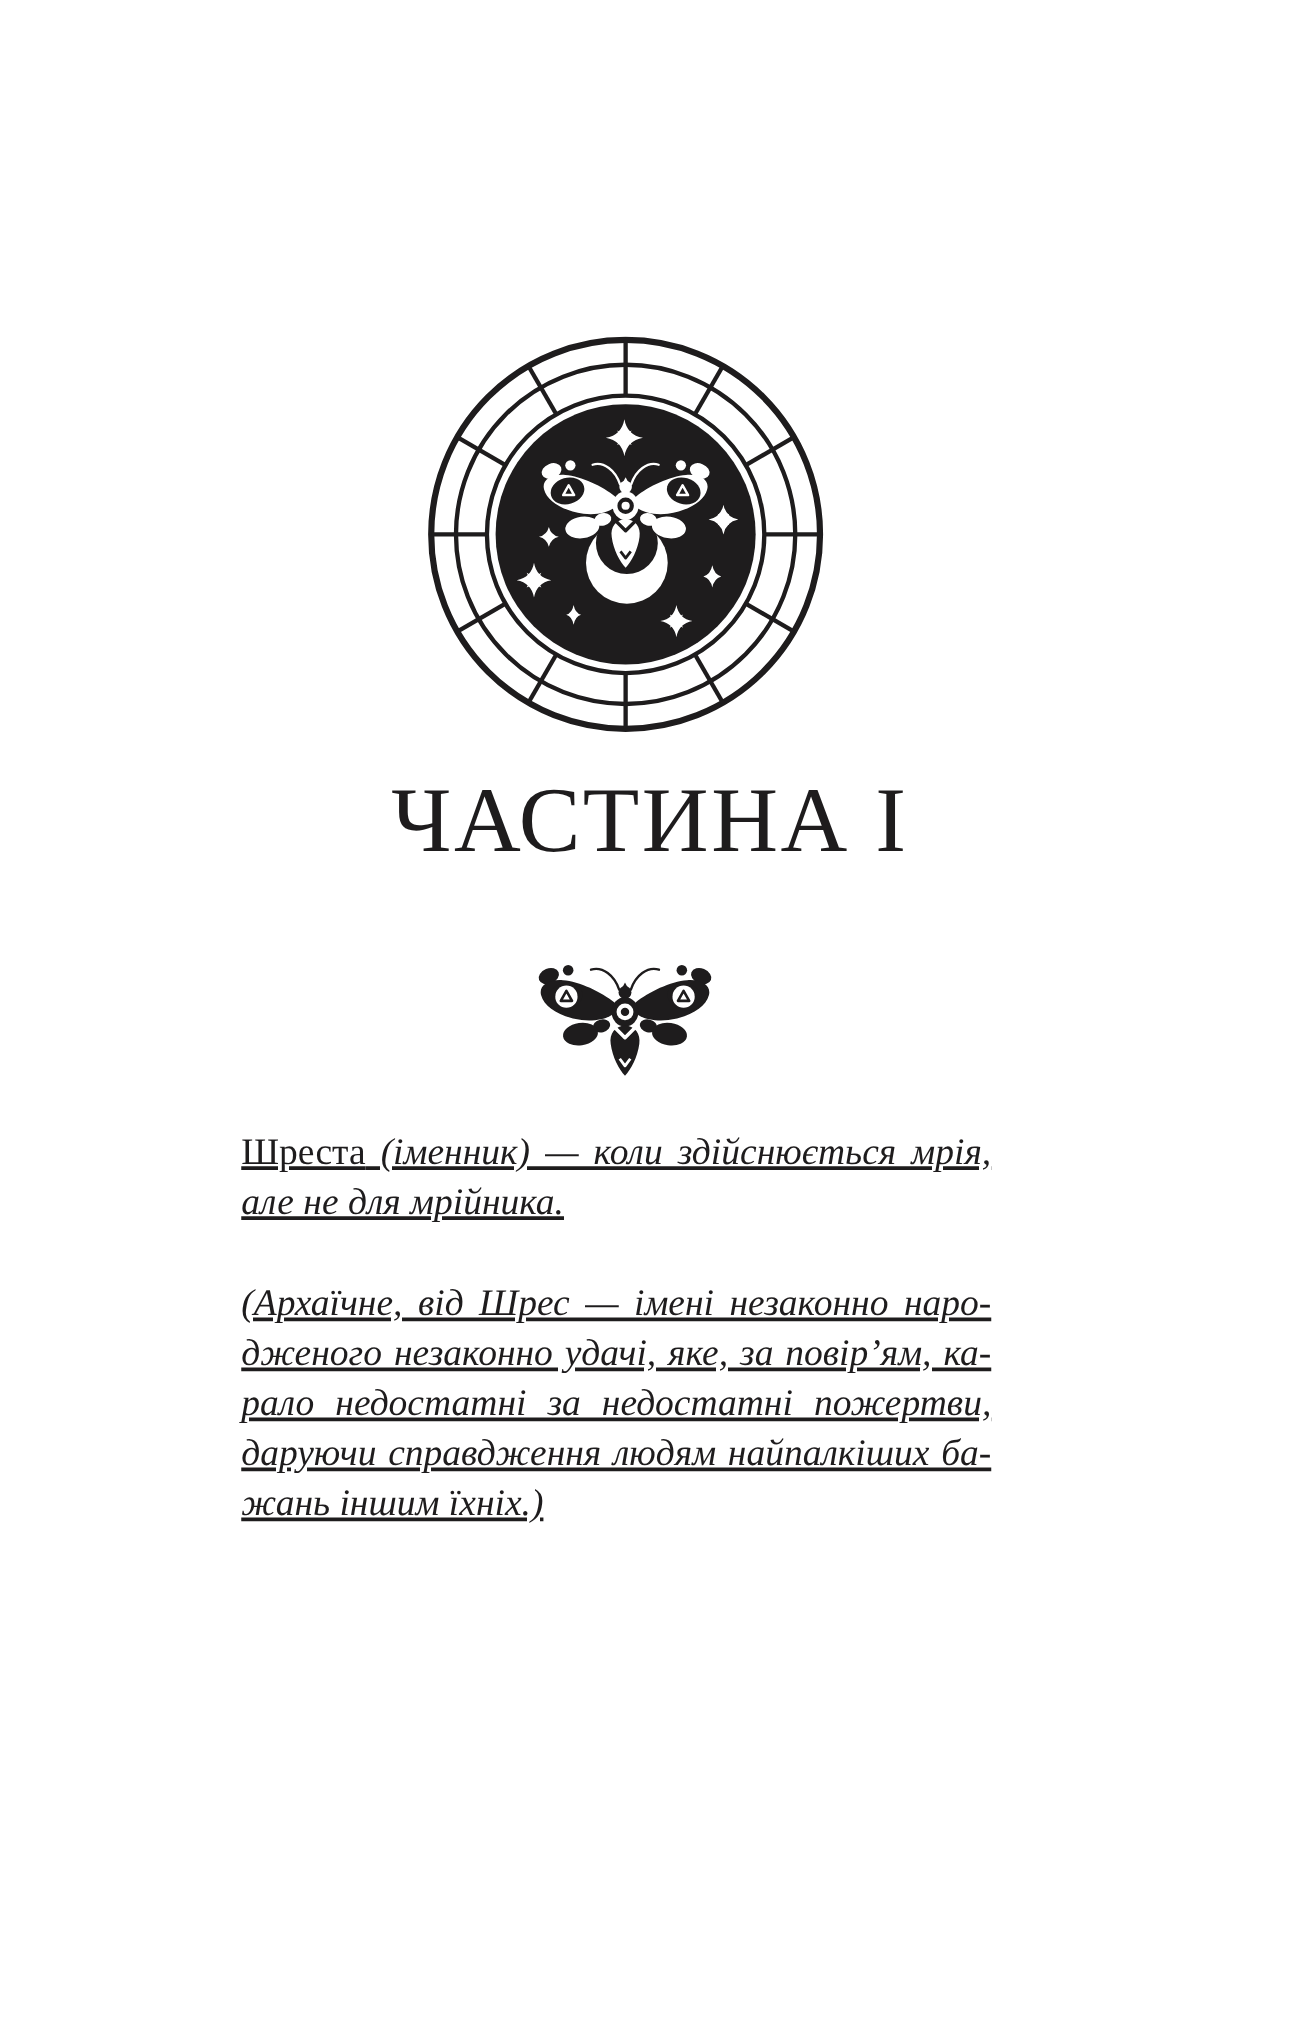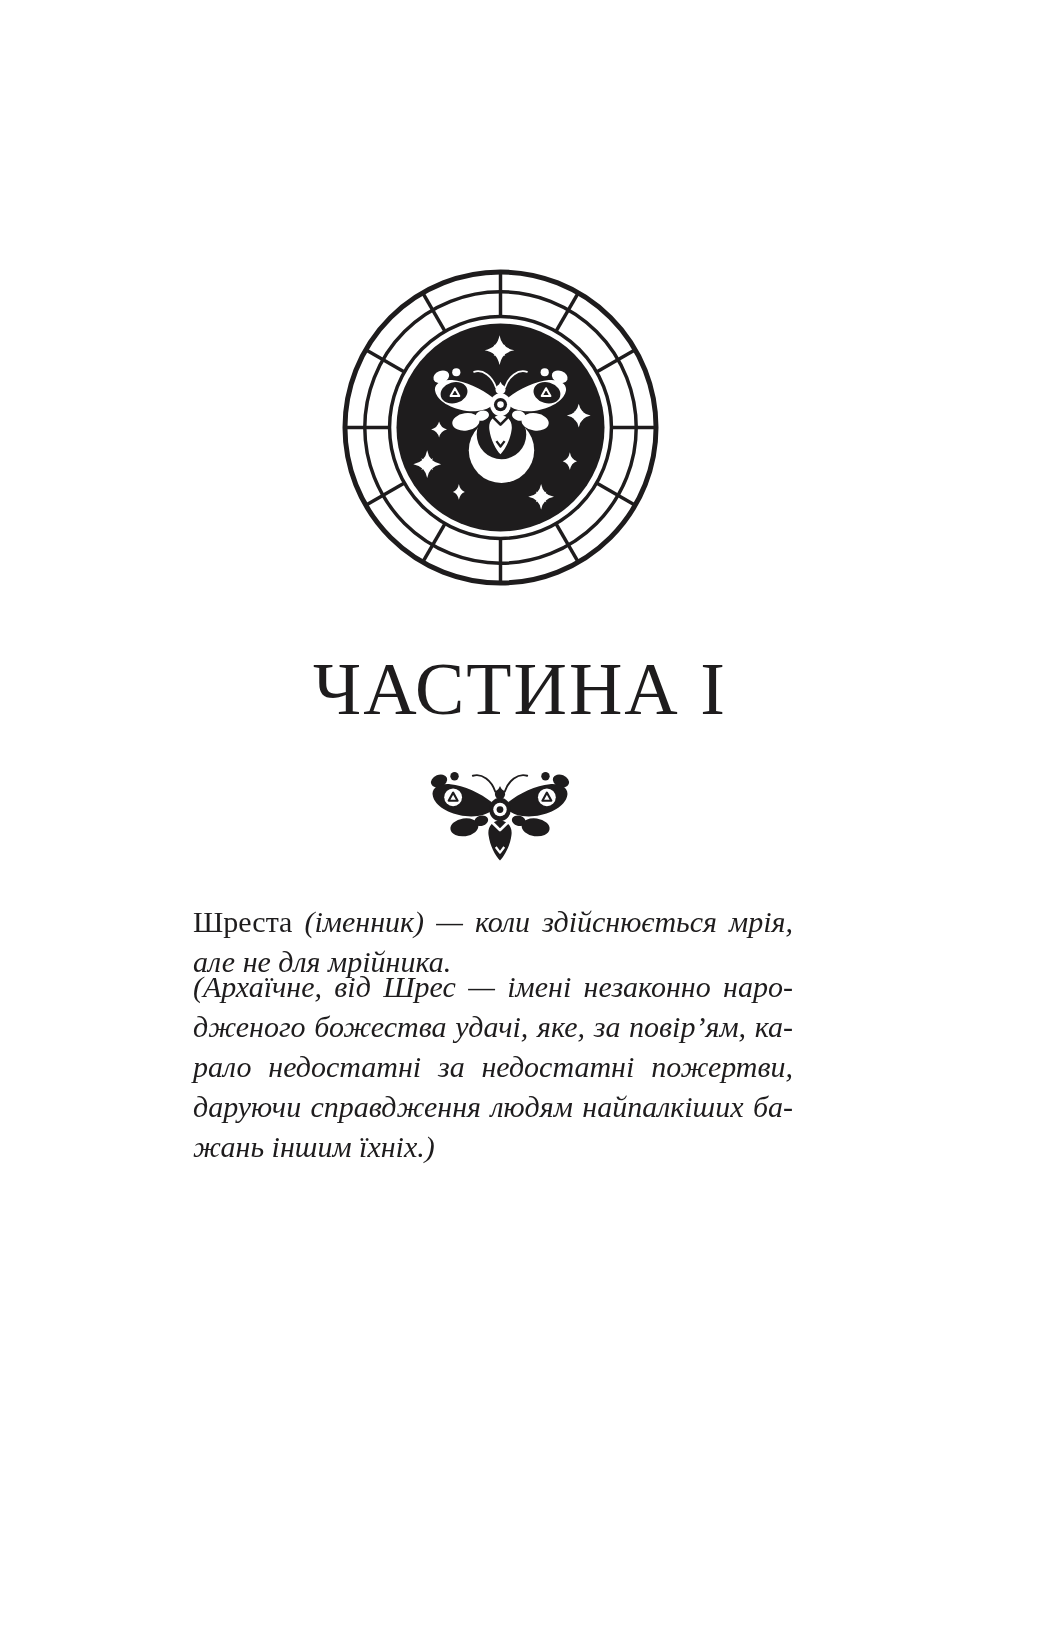--- a/index.html
+++ b/index.html
@@ -10,38 +10,39 @@
     font-family:"Liberation Serif", serif;
     color:#1e1c1d;
     overflow:hidden;
   }
   svg{display:block;}
   .emblem{
     position:absolute;left:342px;top:269px;
     width:317px;height:317px;
   }
   .part-title{
-    position:absolute;top:652px;left:0;width:100%;
+    position:absolute;top:620px;left:0;width:100%;
     text-align:center;
     font-size:74px;line-height:1;
     letter-spacing:2px;
     white-space:nowrap;
     font-weight:400;
   }
   .moth-ornament{
     position:absolute;left:425px;top:768px;
     width:150px;height:98px;
   }
   .textblock{
     position:absolute;left:193px;width:600px;
     font-size:30px;line-height:40px;
     font-style:italic;
+    text-decoration:underline;
   }
   .def{top:902px;}
-  .etym{top:967px;}
+  .etym{top:1023px;}
   .jl{text-align:justify;text-align-last:justify;}
   .ll{text-align:center;text-align-last:left;}
   .term{font-style:normal;}
   .ink-stroke{stroke:#1e1c1d;fill:none;}
 </style>
 </head>
 <body>
 
 <svg width="0" height="0" style="position:absolute" aria-hidden="true">
   <defs>
@@ -152,19 +153,19 @@
     <use href="#mothShape" style="--main:#1e1c1d; --acc:#ffffff"></use>
   </svg>
 
   <div class="textblock def">
     <div class="jl"><span class="term">Шреста</span><span> (іменник) — коли здійснюється мрія,</span></div>
     <div class="ll">але не для мрійника.</div>
   </div>
 
   <div class="textblock etym">
     <div class="jl">(Архаїчне, від Шрес — імені незаконно наро-</div>
-    <div class="jl">дженого божества удачі, яке, за повір’ям, ка-</div>
+    <div class="jl">дженого незаконно удачі, яке, за повір’ям, ка-</div>
     <div class="jl">рало недостатні за недостатні пожертви,</div>
     <div class="jl">даруючи справдження людям найпалкіших ба-</div>
     <div class="ll">жань іншим їхніх.)</div>
   </div>
 
 </div>
 
 </body></html>

